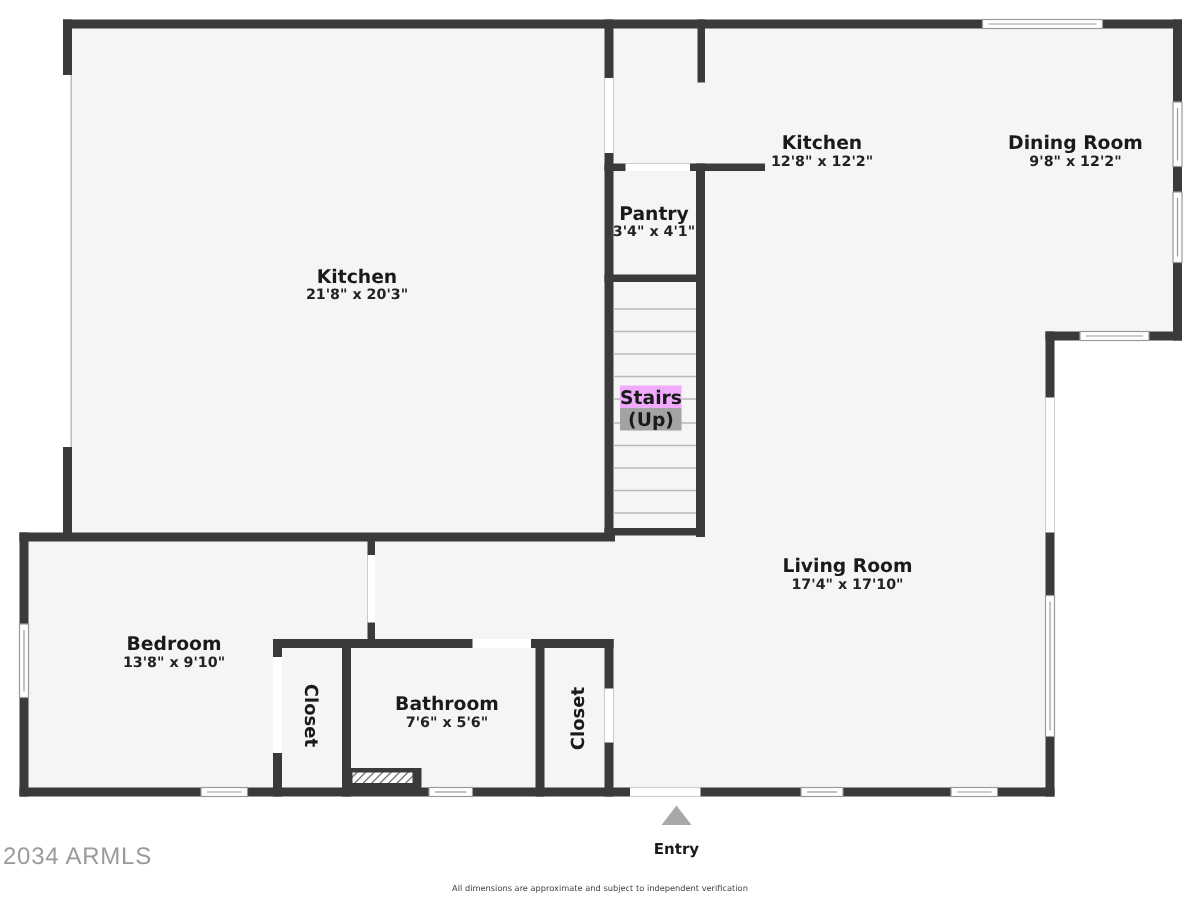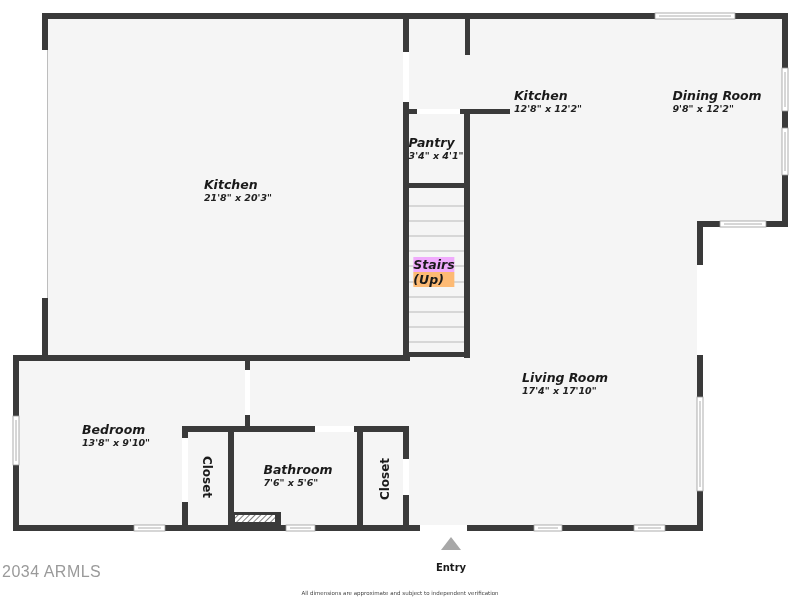--- a/index.html
+++ b/index.html
@@ -3,21 +3,21 @@
   <meta charset="utf-8">
   <style>
     html, body { margin: 0; padding: 0; background: #ffffff; }
     body { width: 800px; height: 600px; position: relative; overflow: hidden; font-family: "DejaVu Sans", sans-serif; }
     .plan { position: absolute; left: 0; top: 0; width: 800px; height: 600px; }
     .floor { fill: #f5f5f5; }
     .wall { fill: #3a3a3a; }
     .opening { fill: #ffffff; }
     .win { fill: #ffffff; stroke: #9a9a9a; stroke-width: 0.8; }
     .stair { stroke: #b9b9b9; stroke-width: 1; }
-    .label { position: absolute; text-align: left; color: #1a1a1a; transform: translate(-50%, -50%); white-space: nowrap; font-style: italic; }
+    .label { position: absolute; text-align: center; color: #1a1a1a; transform: translate(-50%, -50%); white-space: nowrap; }
     .label .name { font-weight: bold; font-size: 12.5px; line-height: 15px; display: block; }
     .label .dims { font-weight: bold; font-size: 9.5px; line-height: 12px; display: block; color: #222; }
     .vlabel { position: absolute; font-weight: bold; font-size: 12px; color: #1a1a1a; white-space: nowrap; transform: translate(-50%, -50%) rotate(90deg); }
     .vlabel.ccw { transform: translate(-50%, -50%) rotate(-90deg); }
     .entry-label { position: absolute; left: 451px; top: 567px; transform: translate(-50%, -50%); font-weight: bold; font-size: 10px; color: #1a1a1a; }
     .copyright { position: absolute; left: 2px; top: 563px; font-family: "Liberation Sans", sans-serif; font-size: 16px; color: #9a9a9a; letter-spacing: 0.5px; font-weight: 300; }
     .disclaimer { position: absolute; left: 400px; top: 593px; transform: translate(-50%, -50%); font-size: 5.5px; color: #444; white-space: nowrap; }
   </style>
 </head>
 <body>
@@ -147,21 +147,21 @@
 <div class="label" style="left:717px; top:101px;">
   <span class="name">Dining Room</span>
   <span class="dims">9'8" x 12'2"</span>
 </div>
 <div class="label" style="left:436px; top:148px;">
   <span class="name">Pantry</span>
   <span class="dims">3'4" x 4'1"</span>
 </div>
 <div class="label" style="left:434px; top:272px;">
   <span class="name" style="background:#f0abfc;">Stairs</span>
-  <span class="name" style="background:#fdba74;">(Up)</span>
+  <span class="name" style="background:#a3a3a3;">(Up)</span>
 </div>
 <div class="label" style="left:565px; top:383px;">
   <span class="name">Living Room</span>
   <span class="dims">17'4" x 17'10"</span>
 </div>
 <div class="label" style="left:116px; top:435px;">
   <span class="name">Bedroom</span>
   <span class="dims">13'8" x 9'10"</span>
 </div>
 <div class="label" style="left:298px; top:475px;">

